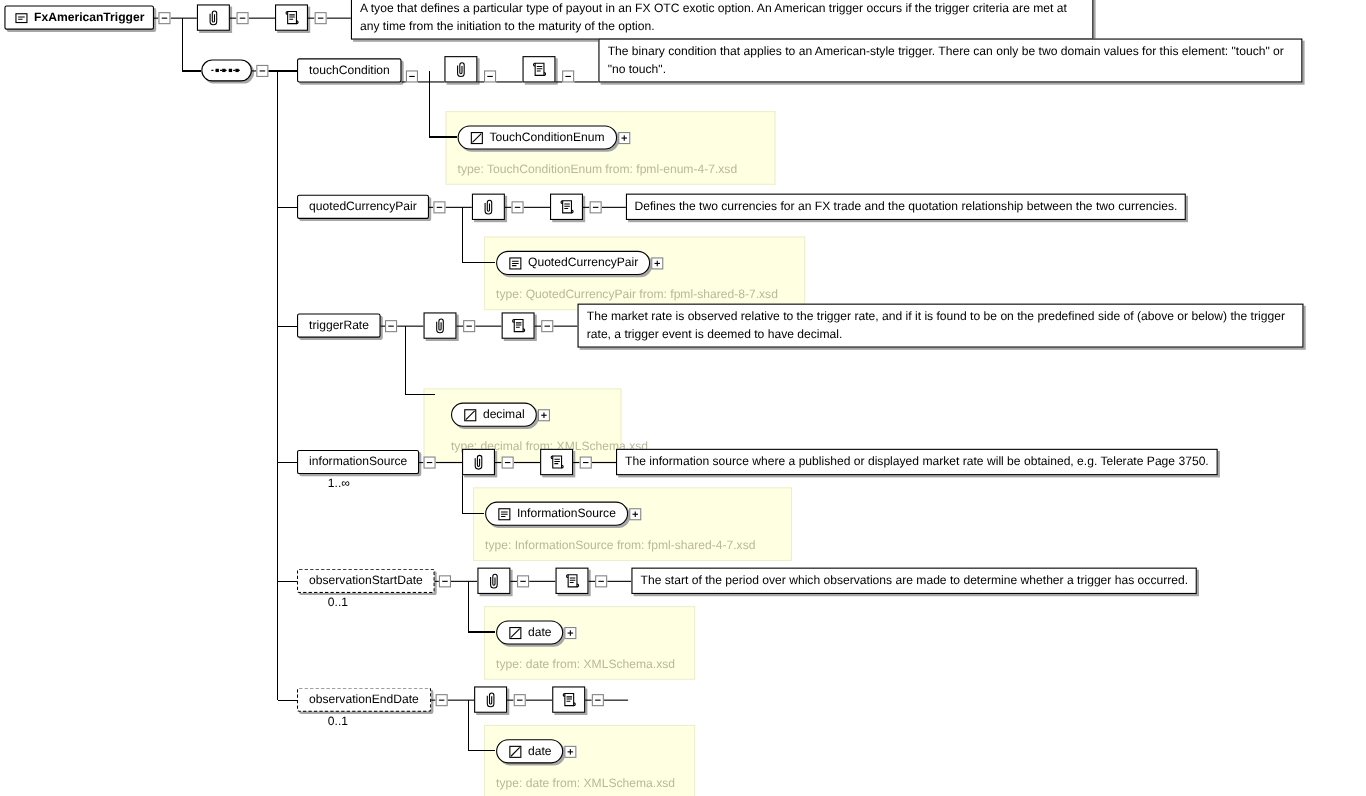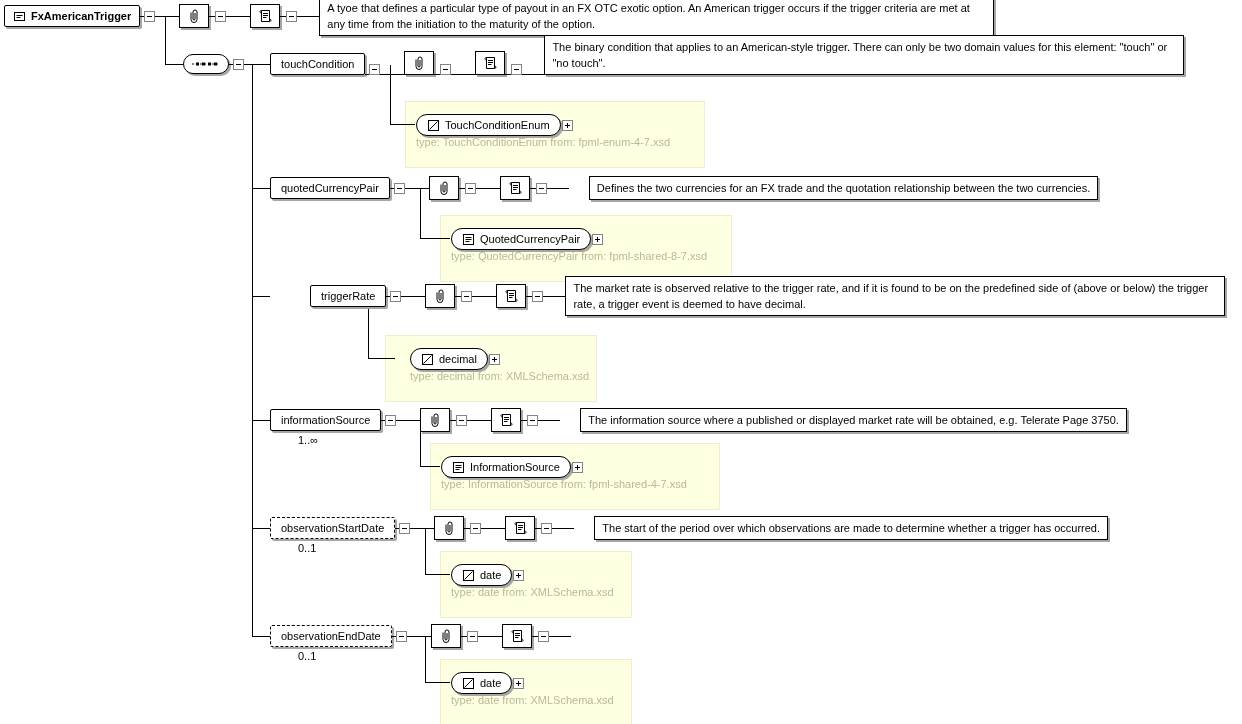--- a/index.html
+++ b/index.html
@@ -15,32 +15,32 @@
   .ebox.dashed{border-style:dashed;}
   .root-box{font-weight:bold;padding:0 8px;}
   .toggle{position:relative;width:9px;height:9px;box-sizing:content-box;border:1px solid #848484;
           background:#fff;flex:none;}
   .toggle::before{content:"";position:absolute;left:2px;right:2px;top:4px;height:1px;background:#000;}
   .toggle.plus::after{content:"";position:absolute;top:2px;bottom:2px;left:4px;width:1px;background:#000;}
   .iconbox{width:30px;height:24px;box-sizing:border-box;border:1px solid #000;background:#fff;
            box-shadow:2px 2px 0 #a6a6a6;display:flex;align-items:center;justify-content:center;flex:none;}
   .note{box-sizing:border-box;border:1px solid #000;background:#fff;box-shadow:2px 2px 0 #a6a6a6;
         padding:3px 7px;font-size:11px;line-height:16px;flex:none;}
-  .note.nowrap{white-space:nowrap;width:auto;margin-left:20px;}
+  .note.nowrap{white-space:nowrap;width:auto;}
   .card{position:absolute;left:28px;top:25px;font-size:11px;white-space:nowrap;}
   .seqbox{width:46px;height:20px;box-sizing:border-box;border:1px solid #000;border-radius:10px;
           background:#fff;box-shadow:2px 2px 0 #a6a6a6;display:flex;align-items:center;
           justify-content:center;flex:none;}
   .typebox{position:absolute;background:#ffffe1;border:1px solid #eeeecf;box-sizing:border-box;
            padding:12px 10px 8px 10px;}
   .stadrow{display:flex;align-items:center;gap:1px;}
   .stadium{height:22px;box-sizing:border-box;border:1px solid #000;border-radius:11px;background:#fff;
            box-shadow:2px 2px 0 #a6a6a6;display:flex;align-items:center;gap:5px;padding:0 10px;
            font-size:11px;white-space:nowrap;}
-  .typenote{margin-top:0;font-size:11px;line-height:13px;color:#b9b99a;white-space:nowrap;}
+  .typenote{margin-top:12px;font-size:11px;line-height:13px;color:#b9b99a;white-space:nowrap;}
   .svgwrap{display:flex;align-items:center;justify-content:center;flex:none;}
 </style>
 </head>
 <body>
 
 <div class="canvas">
 
   <div class="typebox" style="left:405px;top:101px;width:300px;height:67px;">
     <div class="stadrow">
       <div class="stadium">
@@ -68,21 +68,21 @@
               <line x1="3.5" y1="8.5" x2="7.5" y2="8.5" stroke="#000"></line>
             </svg>
           </span>
         <span>QuotedCurrencyPair</span>
       </div>
       <div class="toggle plus"></div>
     </div>
     <div class="typenote">type: QuotedCurrencyPair from: fpml-shared-8-7.xsd</div>
   </div>
 
-  <div class="typebox" style="left:385px;top:335px;width:212px;height:67px;padding-left:24px;">
+  <div class="typebox" style="left:385px;top:353px;width:180px;height:67px;padding-left:24px;">
     <div class="stadrow">
       <div class="stadium">
         <span class="svgwrap">
             <svg width="13" height="13" viewBox="0 0 13 13">
               <rect x="1.5" y="1.5" width="10" height="10" fill="#fff" stroke="#000"></rect>
               <line x1="2.5" y1="10.5" x2="10.5" y2="2.5" stroke="#000"></line>
             </svg>
           </span>
         <span>decimal</span>
       </div>
@@ -281,21 +281,21 @@
             <line x1="6" y1="8.5" x2="9.5" y2="8.5" stroke="#000"></line>
           </svg>
         </span>
     </div>
     <div class="seg w6"></div>
     <div class="toggle minus"></div>
     <div class="seg w22"></div>
     <div class="note nowrap">Defines the two currencies for an FX trade and the quotation relationship between the two currencies.</div>
   </div>
 
-  <div class="row" style="left:270px;top:285px;margin-left:40px;">
+  <div class="row" style="left:270px;top:285px;">
     <div class="ebox">
       <span>triggerRate</span>
     </div>
     <div class="seg w4"></div>
     <div class="toggle minus"></div>
     <div class="seg w24"></div>
     <div class="iconbox">
       <span class="svgwrap">
           <svg width="14" height="17" viewBox="0 0 14 17">
             <path d="M4 4.5 V11.5 a3 3 0 0 0 6 0 V4 a2 2 0 0 0 -4 0 v7 a1 1 0 0 0 2 0 V5" fill="none" stroke="#000"></path>

